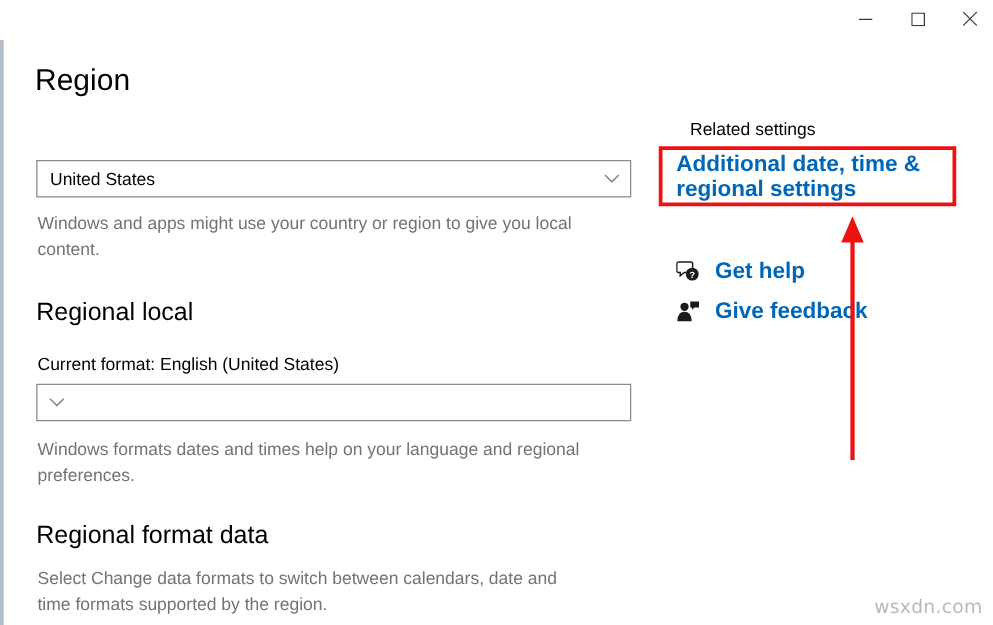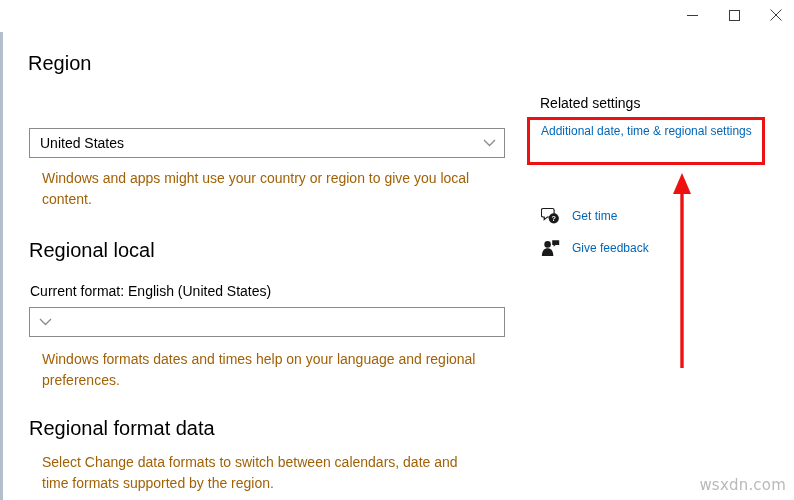--- a/index.html
+++ b/index.html
@@ -51,45 +51,45 @@
   #content {
     position: absolute;
     left: 0; top: 32px;
     width: 520px;
     height: 468px;
   }
   #page-title {
     position: absolute;
     left: 28px;
     top: 20px;
-    font-size: 20px;
+    font-size: 24px;
     font-weight: 300;
     letter-spacing: 0px;
     color: #000000;
     line-height: 1.1;
   }
   .section-head {
     position: absolute;
     left: 29px;
     font-size: 20px;
     font-weight: 300;
     color: #000000;
   }
   .field-label {
     position: absolute;
     left: 30px;
     font-size: 14px;
     color: #000000;
   }
   .body-text {
     position: absolute;
-    left: 42px;
+    left: 30px;
     font-size: 14px;
     line-height: 21px;
-    color: #a16207;
+    color: #737373;
     width: 440px;
   }
   .combo {
     position: absolute;
     left: 29px;
     width: 476px;
     height: 30px;
     border: 1px solid #8a8a8a;
     background: #ffffff;
     box-sizing: border-box;
@@ -125,30 +125,31 @@
 
   
   #related-panel {
     position: absolute;
     left: 540px;
     top: 32px;
     width: 240px;
   }
   #related-title {
     position: absolute;
-    left: 0;
+    left: 12px;
     top: 63px;
     font-size: 14px;
     color: #000000;
   }
   .link {
     color: #0067b8;
-    font-size: 12px;
+    font-size: 18px;
     text-decoration: none;
     cursor: default;
+    font-weight: bold;
   }
   #additional-link {
     position: absolute;
     left: 1px;
     top: 89px;
     width: 212px;
     line-height: 20px;
     display: block;
   }
   .help-row {
@@ -281,21 +282,21 @@
   <a class="link" id="additional-link" href="#">Additional date, time &amp; regional settings</a>
 
   <div class="help-row" id="row-get-help">
     <span class="help-icon">
       <svg width="19" height="18" viewBox="0 0 19 18">
         <path d="M2 1.5 H11.5 A1.6 1.6 0 0 1 13.1 3.1 V8.4 A1.6 1.6 0 0 1 11.5 10 H6.4 L3.2 12.6 V10 H2 A1.6 1.6 0 0 1 0.4 8.4 V3.1 A1.6 1.6 0 0 1 2 1.5 Z" fill="none" stroke="#1b1b1b" stroke-width="1.2"></path>
         <circle cx="12.8" cy="11.3" r="5.1" fill="#1b1b1b"></circle>
         <text x="12.8" y="14.3" font-size="7.2" font-family="Liberation Sans, sans-serif" fill="#ffffff" text-anchor="middle" font-weight="bold">?</text>
       </svg>
     </span>
-    <span class="link">Get time</span>
+    <span class="link">Get help</span>
   </div>
 
   <div class="help-row" id="row-give-feedback">
     <span class="help-icon">
       <svg width="19" height="18" viewBox="0 0 19 18">
         <circle cx="6.6" cy="5.4" r="3.3" fill="#1b1b1b"></circle>
         <path d="M0.9 17 C0.9 11.7 3.4 9.3 6.6 9.3 C9.8 9.3 12.3 11.7 12.3 17 Z" fill="#1b1b1b"></path>
         <path d="M11.2 1.2 H18.2 V5.9 H14.6 L12.6 7.7 V5.9 H11.2 Z" fill="#1b1b1b"></path>
       </svg>
     </span>

